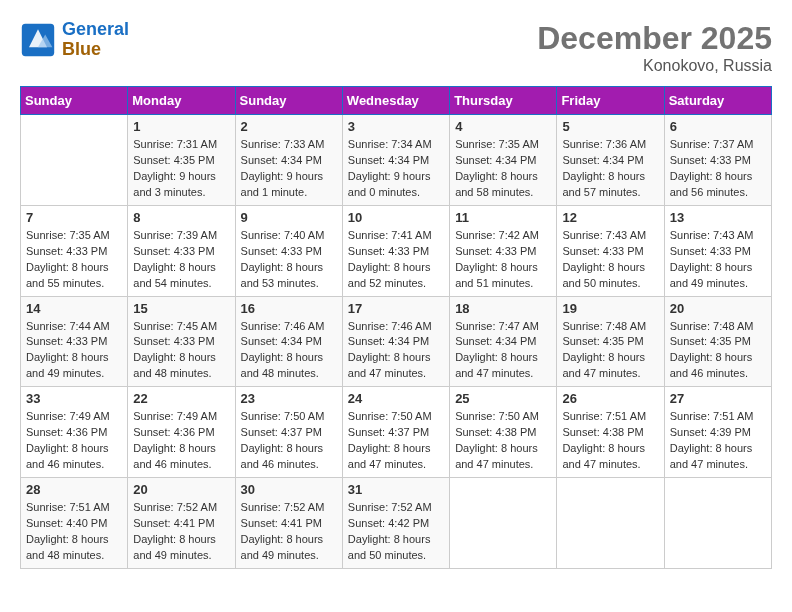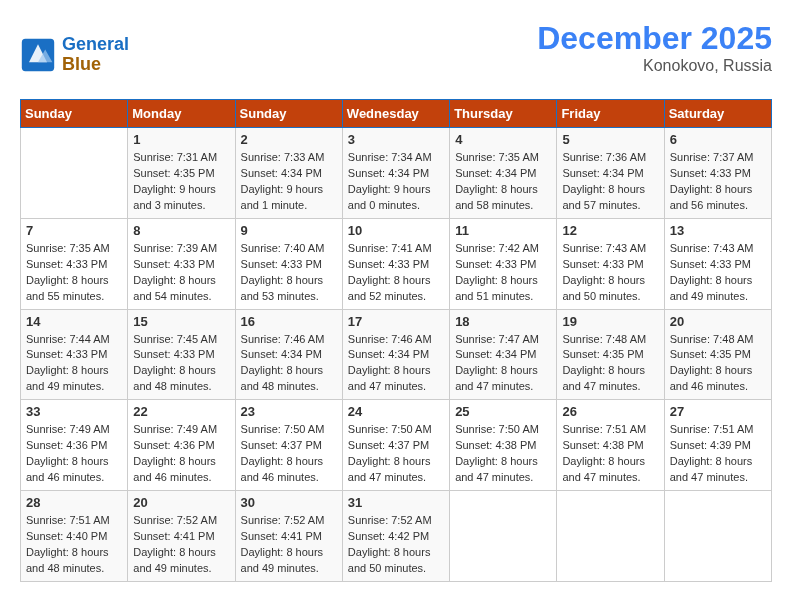--- a/index.html
+++ b/index.html
@@ -6,22 +6,22 @@
     body {
       font-family: Arial, sans-serif;
       background: #fff;
       width: 792px;
       min-height: 612px;
       padding: 20px;
     }
     .header-area {
       display: flex;
       justify-content: space-between;
-      align-items: flex-end;
-      margin-bottom: 24px;
+      align-items: flex-start;
+      margin-bottom: 11px;
     }
     .logo {
       display: flex;
       align-items: center;
       gap: 6px;
     }
     .logo-text {
       font-size: 18px;
       font-weight: bold;
       color: #333;
@@ -33,33 +33,33 @@
     .logo-icon {
       width: 36px;
       height: 36px;
     }
     .title-area {
       text-align: right;
     }
     .calendar-title {
       font-size: 32px;
       font-weight: bold;
-      color: #3b82f6;
+      color: #737373;
     }
     .calendar-subtitle {
       font-size: 16px;
       color: #555;
     }
     table {
       width: 100%;
       border-collapse: collapse;
       font-size: 11px;
     }
     thead tr th {
-      background-color: #c2410c;
+      background-color: #a21caf;
       color: #fff;
       padding: 6px 4px;
       text-align: left;
       font-size: 13px;
       font-weight: bold;
       border: 1px solid #1a6fc4;
     }
     tbody tr td {
       border: 1px solid #ccc;
       vertical-align: top;

